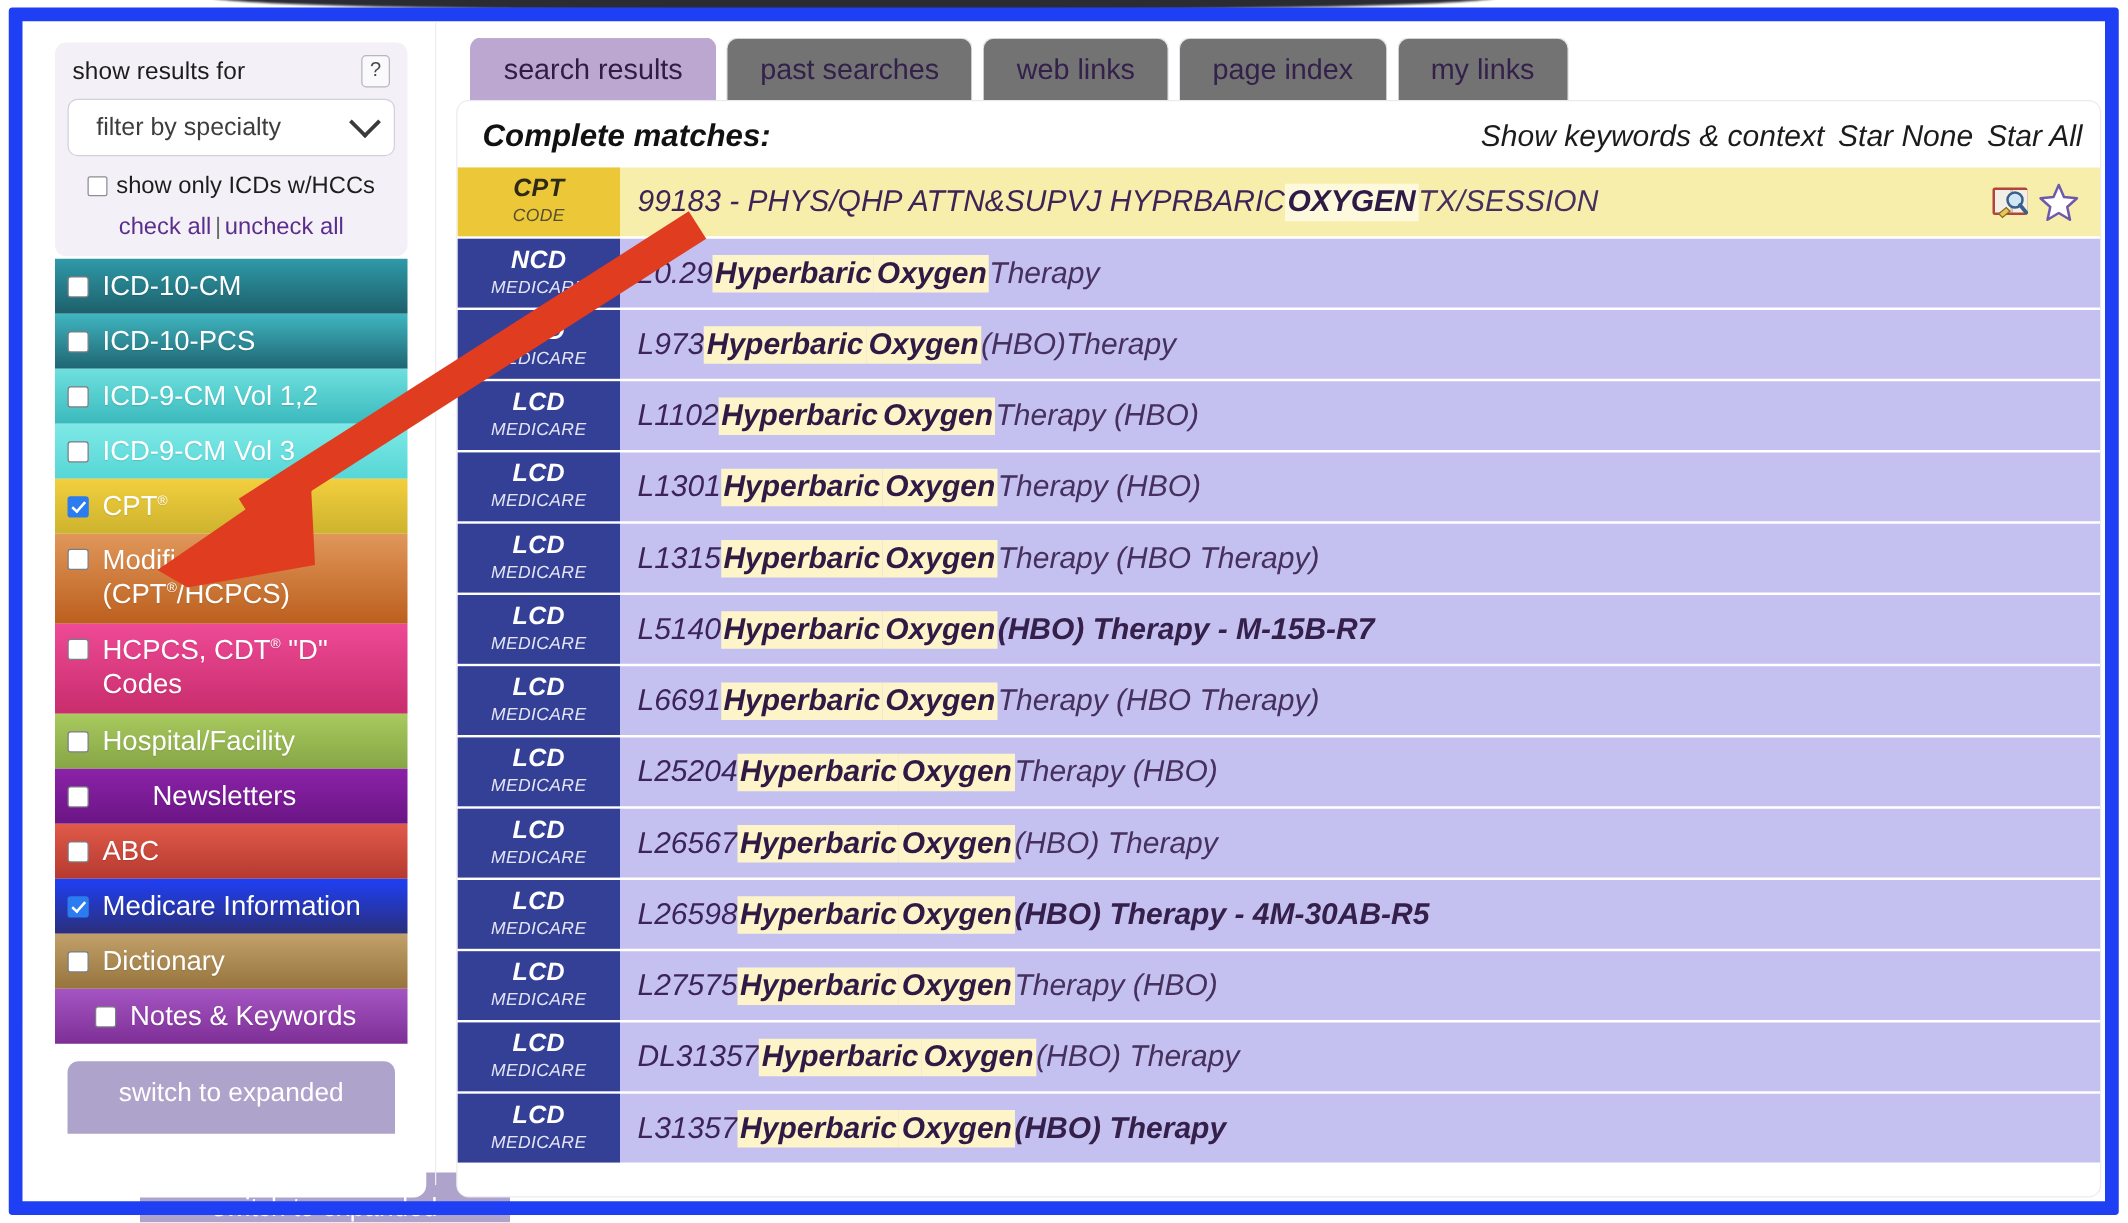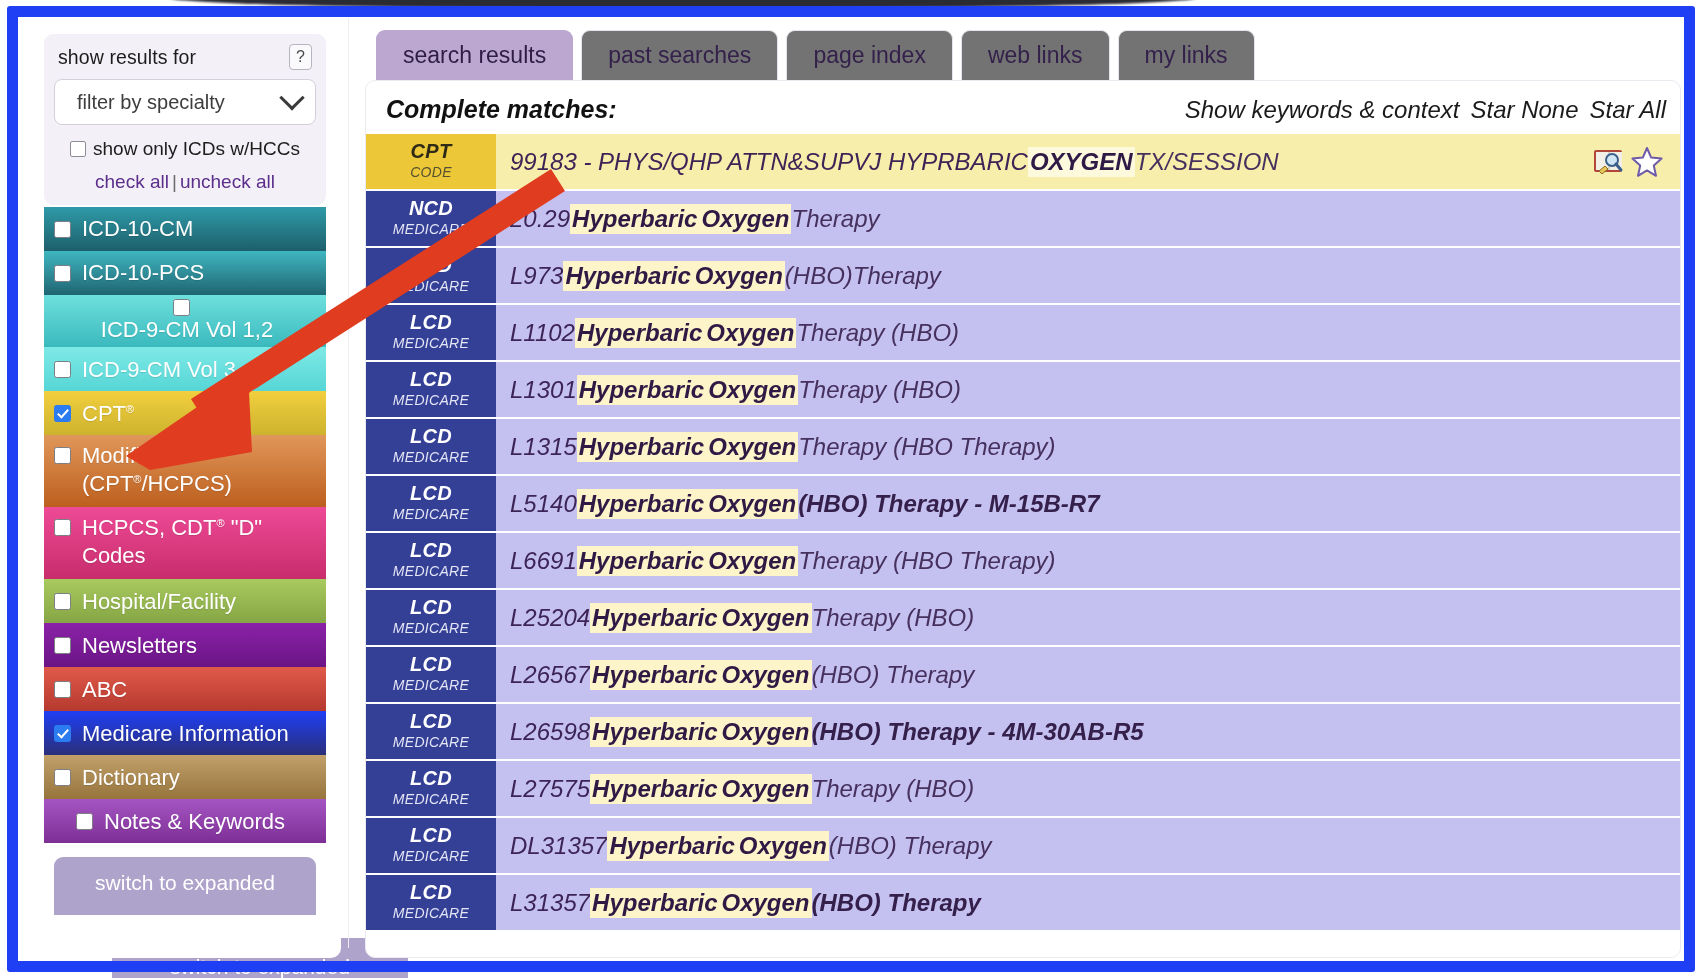--- a/index.html
+++ b/index.html
@@ -411,21 +411,21 @@
 
       <div id="cat-list">
           <div class="cat" style="background: linear-gradient(rgb(47, 154, 168) 0%, rgb(29, 95, 107) 100%);">
             <span class="cbox"></span>
             <span class="clabel">ICD-10-CM</span>
           </div>
           <div class="cat" style="background: linear-gradient(rgb(63, 182, 192) 0%, rgb(31, 101, 114) 100%);">
             <span class="cbox"></span>
             <span class="clabel">ICD-10-PCS</span>
           </div>
-          <div class="cat" style="background: linear-gradient(rgb(110, 224, 222) 0%, rgb(58, 185, 189) 100%); flex-direction: column;">
+          <div class="cat" style="background: linear-gradient(rgb(110, 224, 222) 0%, rgb(58, 185, 189) 100%);">
             <span class="cbox"></span>
             <span class="clabel">ICD-9-CM Vol 1,2</span>
           </div>
           <div class="cat" style="background: linear-gradient(rgb(126, 233, 230) 0%, rgb(86, 214, 214) 100%);">
             <span class="cbox"></span>
             <span class="clabel">ICD-9-CM Vol 3</span>
           </div>
           <div class="cat" style="background: linear-gradient(rgb(242, 207, 62) 0%, rgb(205, 179, 46) 100%);">
             <span class="cbox on"></span>
             <span class="clabel">CPT<sup>®</sup></span>
@@ -435,21 +435,21 @@
             <span class="clabel">Modifiers (CPT<sup>®</sup>/HCPCS)</span>
           </div>
           <div class="cat twoline" style="background: linear-gradient(rgb(238, 74, 150) 0%, rgb(200, 45, 108) 100%);">
             <span class="cbox"></span>
             <span class="clabel">HCPCS, CDT<sup>®</sup> "D" Codes</span>
           </div>
           <div class="cat" style="background: linear-gradient(rgb(168, 202, 94) 0%, rgb(134, 165, 69) 100%);">
             <span class="cbox"></span>
             <span class="clabel">Hospital/Facility</span>
           </div>
-          <div class="cat" style="background: linear-gradient(rgb(139, 34, 168) 0%, rgb(107, 21, 133) 100%);">
+          <div class="cat" style="background: linear-gradient(rgb(139, 34, 168) 0%, rgb(107, 21, 133) 100%); gap: 40px;">
             <span class="cbox"></span>
             <span class="clabel">Newsletters</span>
           </div>
           <div class="cat" style="background: linear-gradient(rgb(224, 90, 74) 0%, rgb(182, 57, 47) 100%);">
             <span class="cbox"></span>
             <span class="clabel">ABC</span>
           </div>
           <div class="cat" style="background: linear-gradient(rgb(31, 63, 245) 0%, rgb(42, 47, 122) 100%);">
             <span class="cbox on"></span>
             <span class="clabel">Medicare Information</span>
@@ -467,22 +467,22 @@
       <div class="expand-wrap">
         <div class="expand-btn">switch to expanded</div>
       </div>
     </div>
   </div>
 
   <div id="main">
     <div id="tabs">
         <div class="tab active">search results</div>
         <div class="tab">past searches</div>
+        <div class="tab">web links</div>
         <div class="tab">page index</div>
-        <div class="tab">web links</div>
         <div class="tab">my links</div>
       </div>
 
     <div id="results-panel">
       <div id="results-head">
         <div id="complete-matches">Complete matches:</div>
         <div id="head-actions">
             <span class="act">Show keywords &amp; context</span>
             <span class="act">Star None</span>
             <span class="act">Star All</span>

